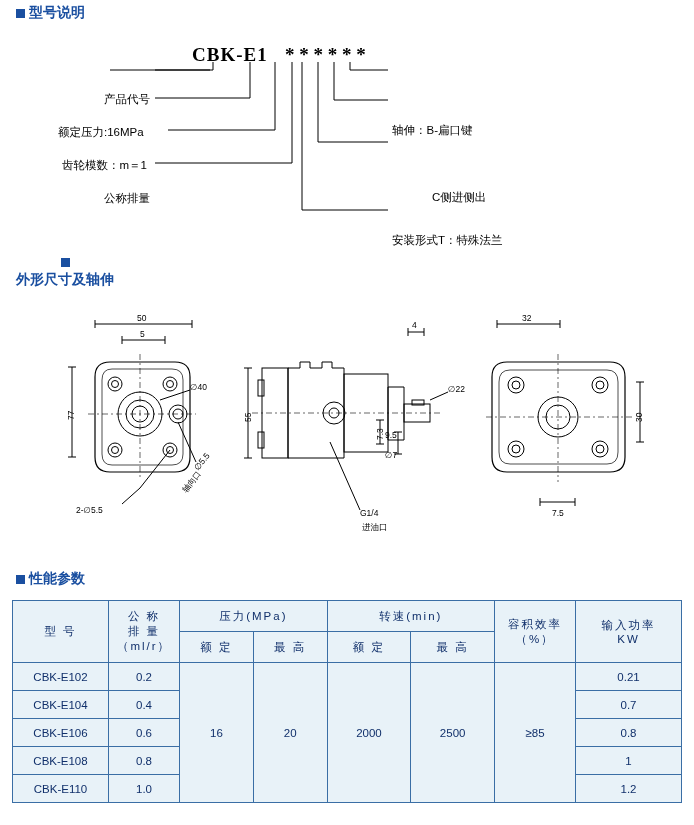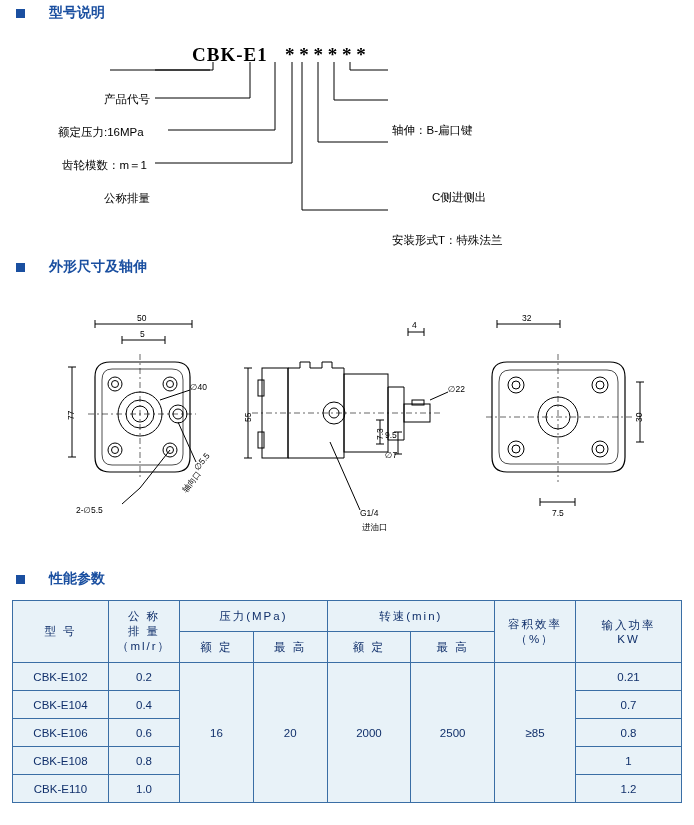--- a/index.html
+++ b/index.html
@@ -2,26 +2,26 @@
 <html><head>
 <meta charset="utf-8">
 <style>
   html,body{margin:0;padding:0;}
   body{
     width:694px;height:825px;background:#ffffff;
     font-family:"Liberation Sans","DejaVu Sans",sans-serif;
     color:#000;position:relative;overflow:hidden;
   }
   .section-title{
-    display:flex;align-items:center;gap:24px;
+    display:flex;align-items:center;gap:4px;
     font-size:14px;font-weight:bold;color:#1a4fa0;
   }
   .sq{width:9px;height:9px;background:#1a4fa0;display:inline-block;}
   .sec1{position:absolute;left:16px;top:4px;}
-  .sec2{position:absolute;left:16px;top:258px;}
+  .sec2{position:absolute;left:16px;top:258px;flex-direction:column;}
   .sec3{position:absolute;left:16px;top:570px;}
 
   
   #model-diagram{position:absolute;left:0;top:30px;width:694px;height:215px;}
   .code-text{
     position:absolute;font-family:"Liberation Serif","DejaVu Serif",serif;
     font-size:19px;font-weight:bold;letter-spacing:1px;
   }
   .lbl{position:absolute;font-size:11.5px;white-space:nowrap;}
   .lbl-r{position:absolute;font-size:11.5px;white-space:nowrap;}

